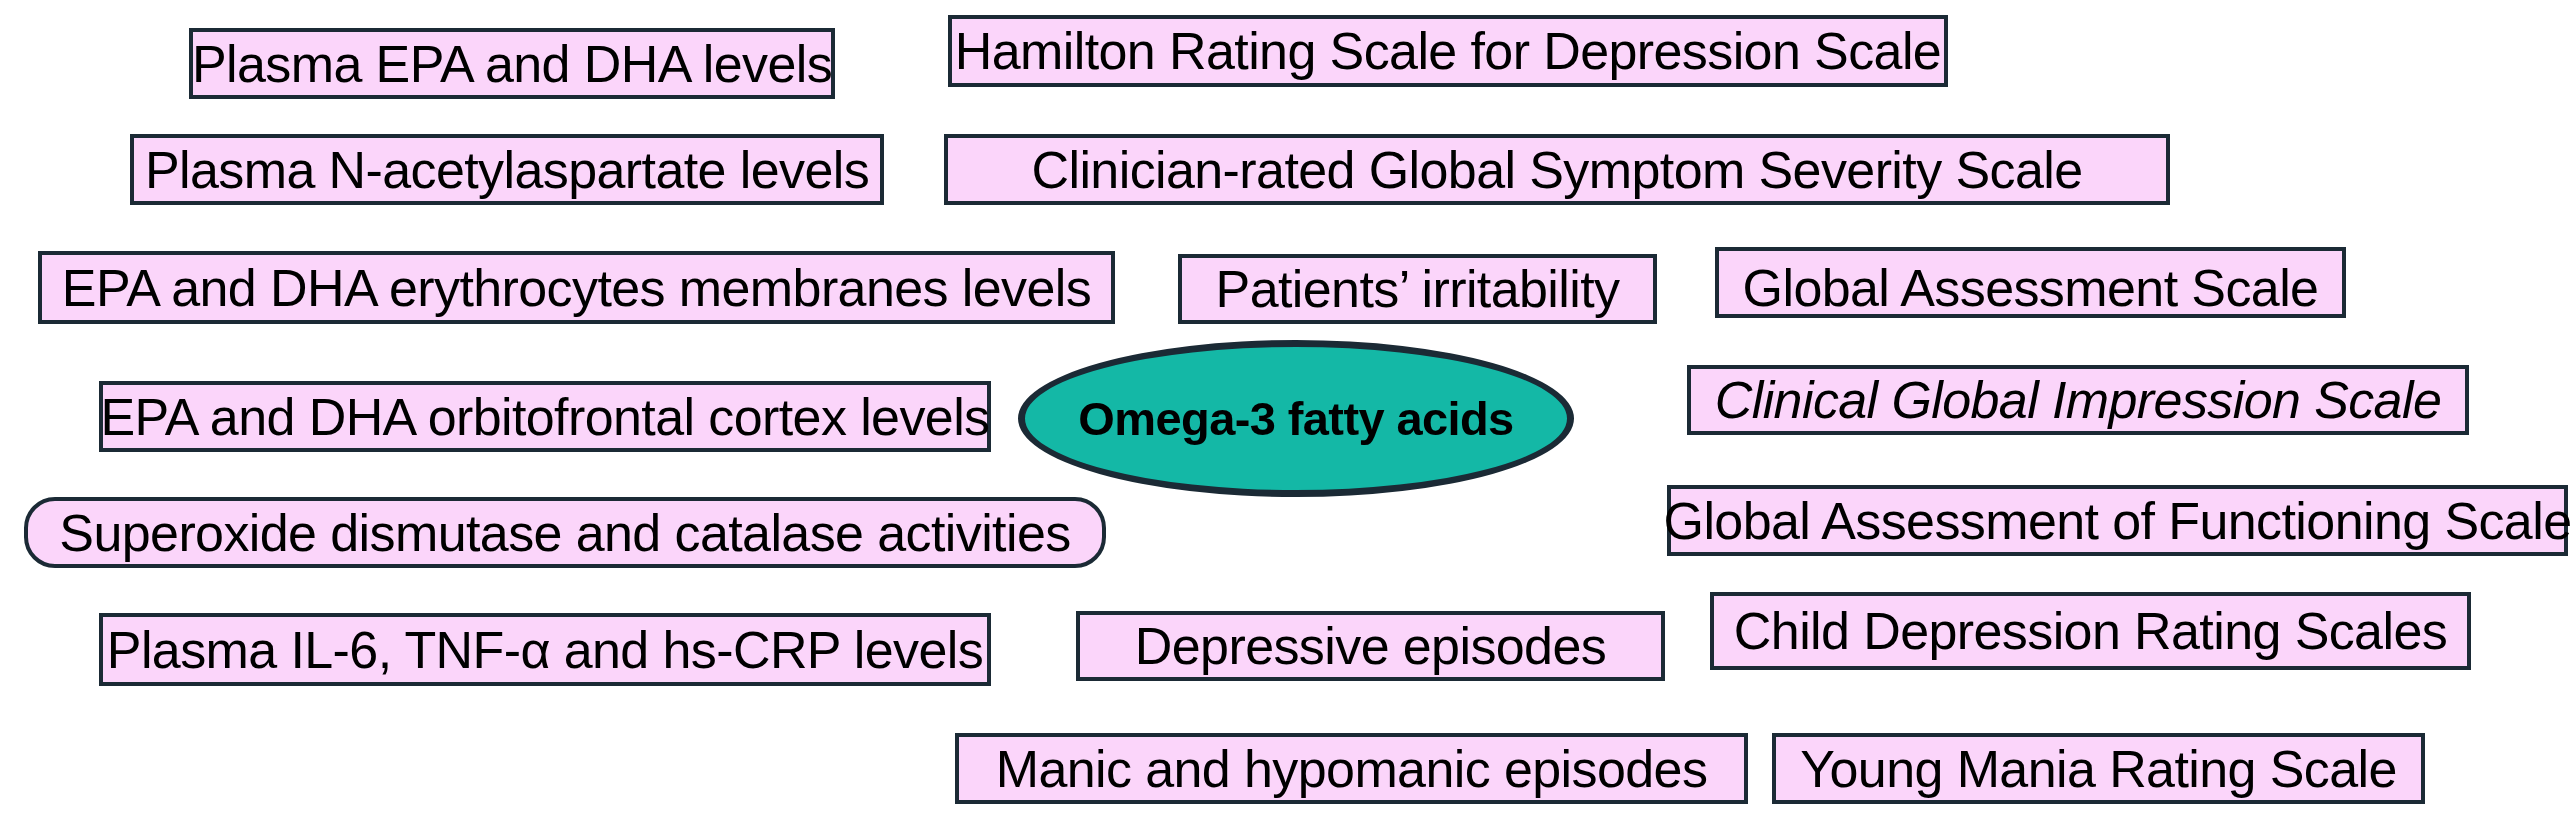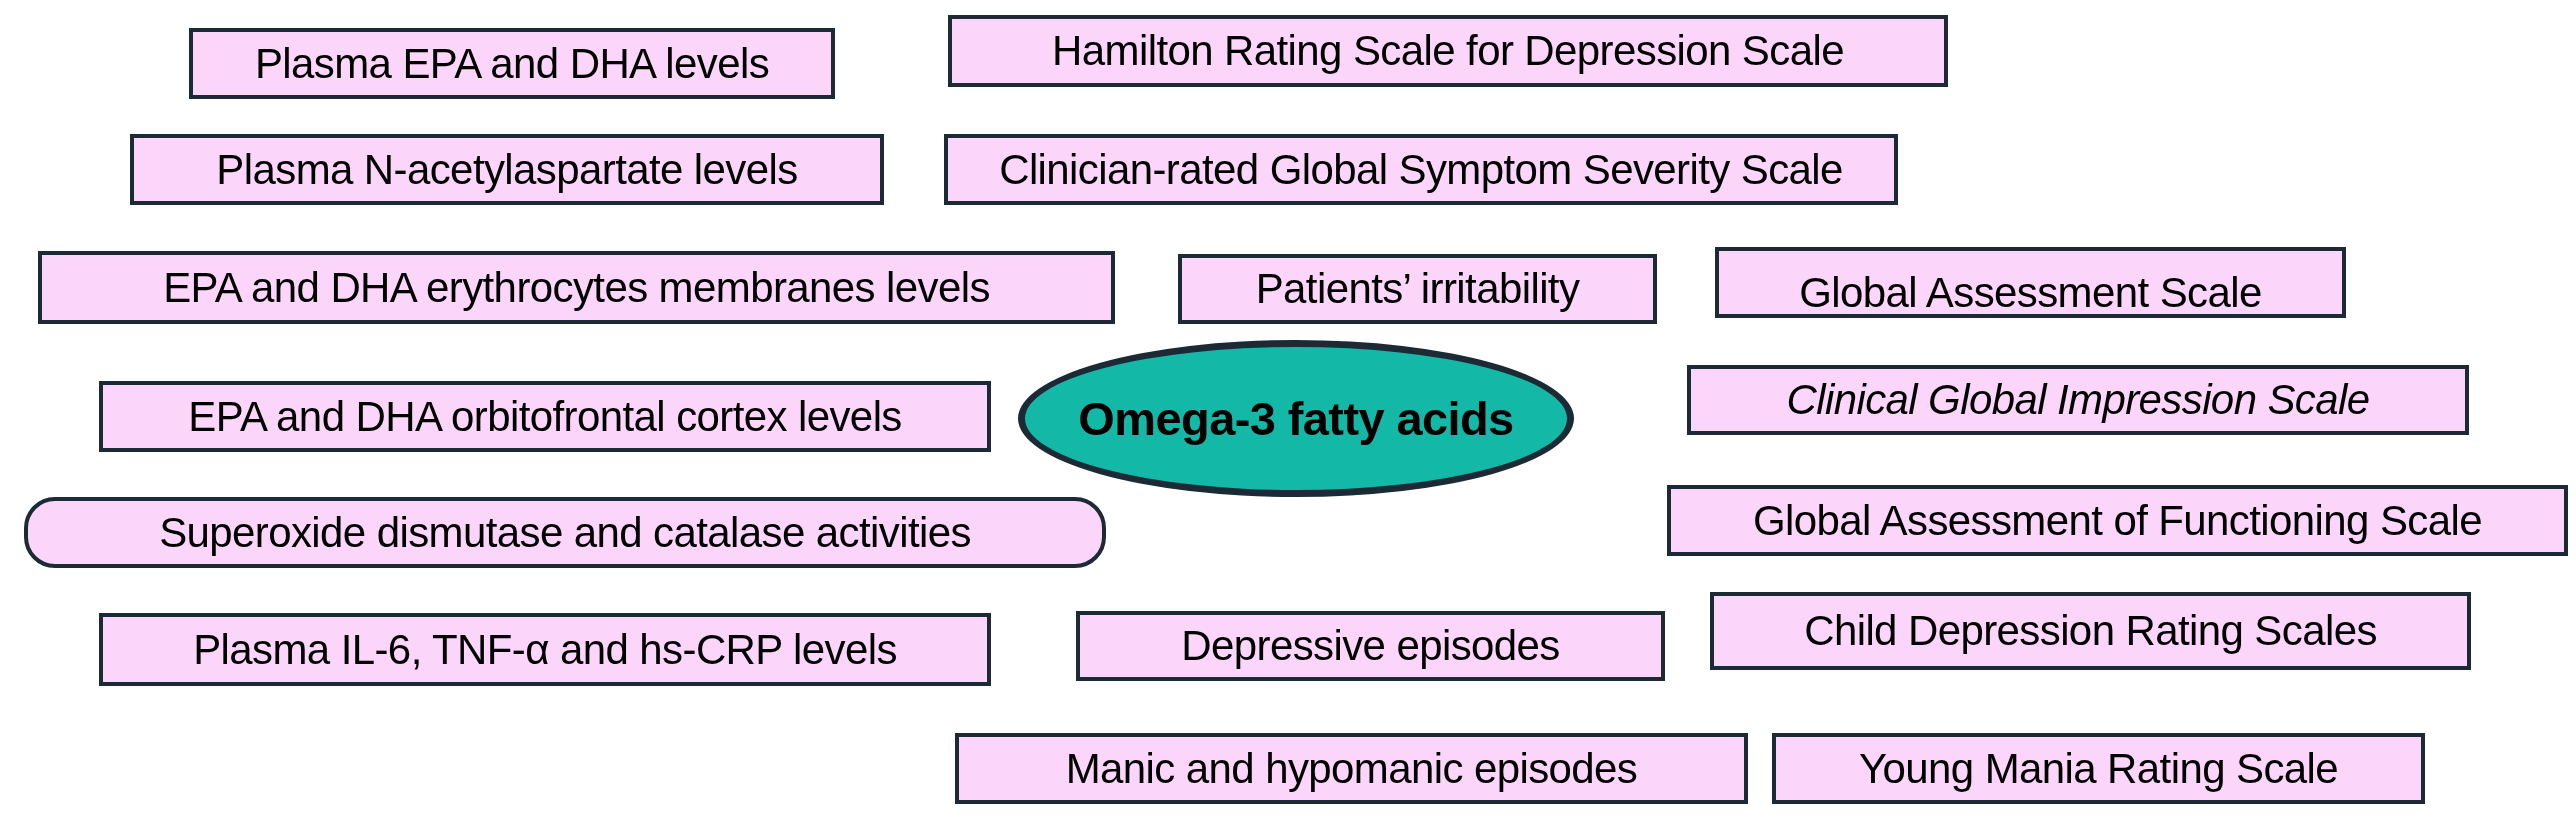--- a/index.html
+++ b/index.html
@@ -18,21 +18,21 @@
   .node {
     position: absolute;
     background: #FBD5FA;
     border: 4.1px solid #1B2A35;
     box-sizing: border-box;
     display: flex;
     align-items: center;
     justify-content: center;
   }
   .node-label {
-    font-size: 42px;
+    font-size: 52px;
     line-height: 1;
     color: #000000;
     white-space: nowrap;
     letter-spacing: -0.6px;
   }
   .center-ellipse {
     position: absolute;
     background: #14b8a6;
     border: 7.7px solid #1B2A35;
     border-radius: 50%;
@@ -57,21 +57,21 @@
   <div class="node" style="left:189px; top:28px; width:646px; height:71px;">
     <span class="node-label">Plasma EPA and DHA levels</span>
   </div>
   <div class="node" style="left:948px; top:15.4px; width:1000px; height:72px;">
     <span class="node-label">Hamilton Rating Scale for Depression Scale</span>
   </div>
 
   <div class="node" style="left:130px; top:134px; width:754px; height:71px;">
     <span class="node-label">Plasma N-acetylaspartate levels</span>
   </div>
-  <div class="node" style="left:944px; top:134px; width:954px; height:71px;">
+  <div class="node" style="left:944px; top:134px; width:1226px; height:71px;">
     <span class="node-label">Clinician-rated Global Symptom Severity Scale</span>
   </div>
 
   <div class="node" style="left:38px; top:251px; width:1077px; height:73px;">
     <span class="node-label">EPA and DHA erythrocytes membranes levels</span>
   </div>
   <div class="node" style="left:1154px; top:254px; width:479px; height:70px;margin-left:24px;">
     <span class="node-label">Patients’ irritability</span>
   </div>
   <div class="node" style="left:1715px; top:247px; width:631px; height:71px;align-items:flex-end;">

